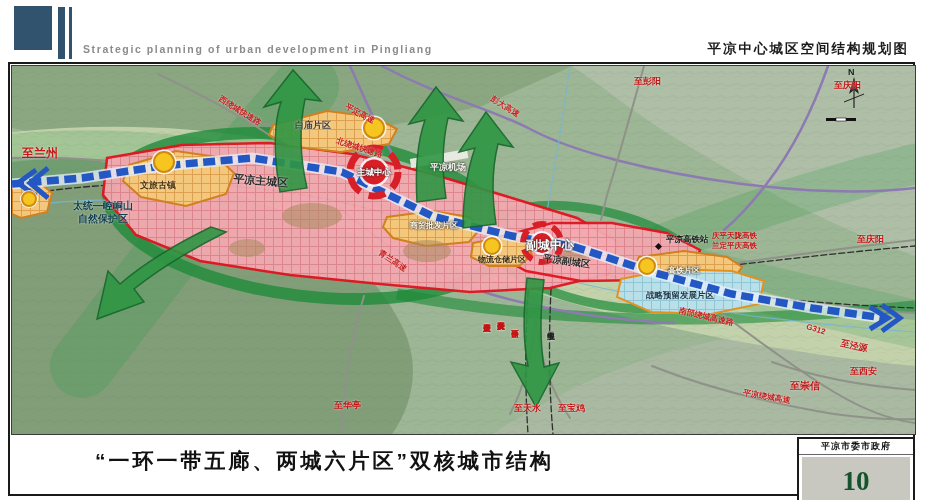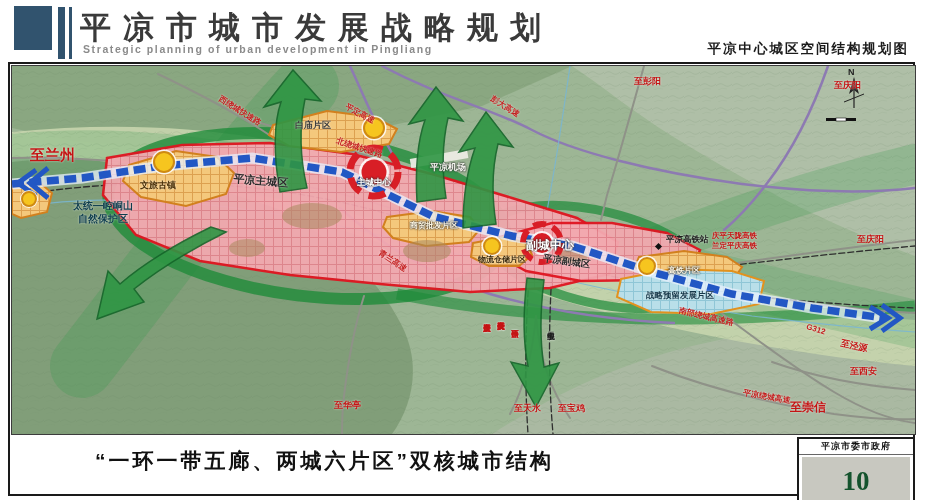--- a/index.html
+++ b/index.html
@@ -39,21 +39,20 @@
                 font-size:27px;font-weight:bold;color:#14532d;}
 </style>
 </head>
 <body>
 
 <div class="page">
 
   <div class="hdr-square"></div>
   <div class="hdr-bar1"></div>
   <div class="hdr-bar2"></div>
-  <div class="hdr-title">平凉市城市发展战略规划</div>
   <div class="hdr-sub">Strategic planning of urban development in Pingliang</div>
   <div class="hdr-right">平凉中心城区空间结构规划图</div>
 
   <div class="outer-border"></div>
 
   <div class="map">
     <svg width="903" height="368" viewBox="0 0 903 368">
       <defs>
         <pattern id="terr" width="16" height="12" patternUnits="userSpaceOnUse">
           <path d="M0,8 Q4,4 8,7 T16,6" stroke="#5f7d5c" fill="none" stroke-width="0.6" opacity="0.5"></path>
@@ -200,26 +199,26 @@
         <line x1="842" y1="42" x2="842" y2="16" stroke="#222" stroke-width="1.2"></line>
         <polygon points="842,11 837,28 842,24 847,28" fill="#222"></polygon>
         <line x1="832" y1="36" x2="852" y2="28" stroke="#222" stroke-width="1"></line>
         <rect x="814" y="52" width="10" height="3" fill="#111"></rect>
         <rect x="824" y="52" width="10" height="3" fill="#fff" stroke="#111" stroke-width="0.6"></rect>
         <rect x="834" y="52" width="10" height="3" fill="#111"></rect>
       </g>
     </svg>
 
     <div class="map-labels">
-        <span style="left: 18px; top: 80px; color: rgb(196, 20, 20); font-size: 15px; text-shadow: rgba(255, 255, 255, 0.75) 0px 0px 2px;">至兰州</span>
+        <span style="left: 10px; top: 80px; color: rgb(196, 20, 20); font-size: 12px; text-shadow: rgba(255, 255, 255, 0.75) 0px 0px 2px;">至兰州</span>
         <span style="left: 48px; top: 134px; color: rgb(14, 61, 77); font-size: 10px; width: 86px; text-align: center; text-shadow: rgba(255, 255, 255, 0.75) 0px 0px 2px;">太统—崆峒山
 自然保护区</span>
         <span style="left: 128px; top: 114px; color: rgb(74, 48, 8); font-size: 9px; text-shadow: rgba(255, 255, 255, 0.75) 0px 0px 2px;">文旅古镇</span>
         <span style="left: 222px; top: 106px; color: rgb(42, 42, 42); font-size: 11px; transform: rotate(5deg); text-shadow: rgba(255, 255, 255, 0.75) 0px 0px 2px;">平凉主城区</span>
-        <span style="left: 345px; top: 111px; color: rgb(255, 255, 255); font-size: 8.5px; text-shadow: rgb(51, 51, 51) 0px 0px 2px, rgb(51, 51, 51) 0px 0px 2px;">主城中心</span>
+        <span style="left: 345px; top: 101px; color: rgb(255, 255, 255); font-size: 8.5px; text-shadow: rgb(51, 51, 51) 0px 0px 2px, rgb(51, 51, 51) 0px 0px 2px;">主城中心</span>
         <span style="left: 283px; top: 54px; color: rgb(60, 60, 60); font-size: 9px; text-shadow: rgba(255, 255, 255, 0.75) 0px 0px 2px;">白庙片区</span>
         <span style="left: 210px; top: 28px; color: rgb(196, 32, 32); font-size: 8px; transform: rotate(32deg); text-shadow: rgba(255, 255, 255, 0.75) 0px 0px 2px;">西绕城快速路</span>
         <span style="left: 336px; top: 36px; color: rgb(196, 32, 32); font-size: 8px; transform: rotate(28deg); text-shadow: rgba(255, 255, 255, 0.75) 0px 0px 2px;">平定高速</span>
         <span style="left: 326px; top: 70px; color: rgb(196, 32, 32); font-size: 8px; transform: rotate(18deg); text-shadow: rgba(255, 255, 255, 0.75) 0px 0px 2px;">北绕城快速路</span>
         <span style="left: 482px; top: 28px; color: rgb(196, 32, 32); font-size: 8px; transform: rotate(32deg); text-shadow: rgba(255, 255, 255, 0.75) 0px 0px 2px;">彭大高速</span>
         <span style="left: 418px; top: 96px; color: rgb(248, 248, 242); font-size: 9px; text-shadow: rgb(51, 51, 51) 0px 0px 2px, rgb(51, 51, 51) 0px 0px 2px;">平凉机场</span>
         <span style="left: 370px; top: 182px; color: rgb(196, 32, 32); font-size: 8px; transform: rotate(34deg); text-shadow: rgba(255, 255, 255, 0.75) 0px 0px 2px;">青兰高速</span>
         <span style="left: 398px; top: 155px; color: rgb(253, 246, 226); font-size: 8px; text-shadow: rgb(51, 51, 51) 0px 0px 2px, rgb(51, 51, 51) 0px 0px 2px;">商贸批发片区</span>
         <span style="left: 466px; top: 189px; color: rgb(56, 40, 12); font-size: 8px; text-shadow: rgba(255, 255, 255, 0.75) 0px 0px 2px;">物流仓储片区</span>
         <span style="left: 514px; top: 172px; color: rgb(255, 255, 255); font-size: 12px; text-shadow: rgb(51, 51, 51) 0px 0px 2px, rgb(51, 51, 51) 0px 0px 2px;">副城中心</span>
@@ -230,21 +229,21 @@
         <span style="left: 622px; top: 10px; color: rgb(196, 20, 20); font-size: 9px; text-shadow: rgba(255, 255, 255, 0.75) 0px 0px 2px;">至彭阳</span>
         <span style="left: 822px; top: 14px; color: rgb(196, 20, 20); font-size: 9px; text-shadow: rgba(255, 255, 255, 0.75) 0px 0px 2px;">至庆阳</span>
         <span style="left: 845px; top: 168px; color: rgb(196, 20, 20); font-size: 9px; text-shadow: rgba(255, 255, 255, 0.75) 0px 0px 2px;">至庆阳</span>
         <span style="left: 656px; top: 200px; color: rgb(253, 246, 226); font-size: 8px; text-shadow: rgb(51, 51, 51) 0px 0px 2px, rgb(51, 51, 51) 0px 0px 2px;">高铁片区</span>
         <span style="left: 634px; top: 224px; color: rgb(23, 56, 74); font-size: 8.5px; text-shadow: rgba(255, 255, 255, 0.75) 0px 0px 2px;">战略预留发展片区</span>
         <span style="left: 668px; top: 240px; color: rgb(196, 32, 32); font-size: 8px; transform: rotate(13deg); text-shadow: rgba(255, 255, 255, 0.75) 0px 0px 2px;">南部绕城高速路</span>
         <span style="left: 796px; top: 256px; color: rgb(196, 32, 32); font-size: 8px; transform: rotate(18deg); text-shadow: rgba(255, 255, 255, 0.75) 0px 0px 2px;">G312</span>
         <span style="left: 830px; top: 272px; color: rgb(196, 20, 20); font-size: 9px; transform: rotate(12deg); text-shadow: rgba(255, 255, 255, 0.75) 0px 0px 2px;">至泾源</span>
         <span style="left: 838px; top: 300px; color: rgb(196, 20, 20); font-size: 9px; text-shadow: rgba(255, 255, 255, 0.75) 0px 0px 2px;">至西安</span>
         <span style="left: 732px; top: 322px; color: rgb(196, 32, 32); font-size: 8px; transform: rotate(10deg); text-shadow: rgba(255, 255, 255, 0.75) 0px 0px 2px;">平凉绕城高速</span>
-        <span style="left: 778px; top: 334px; color: rgb(196, 20, 20); font-size: 12px; text-shadow: rgba(255, 255, 255, 0.75) 0px 0px 2px; font-family: Liberation Serif, serif;">至崇信</span>
+        <span style="left: 778px; top: 314px; color: rgb(196, 20, 20); font-size: 10px; text-shadow: rgba(255, 255, 255, 0.75) 0px 0px 2px; font-family: Liberation Serif, serif;">至崇信</span>
         <span style="left: 322px; top: 334px; color: rgb(196, 20, 20); font-size: 9px; text-shadow: rgba(255, 255, 255, 0.75) 0px 0px 2px;">至华亭</span>
         <span style="left: 486px; top: 337px; color: rgb(196, 20, 20); font-size: 9px; text-shadow: rgba(255, 255, 255, 0.75) 0px 0px 2px; margin-left: 16px;">至天水</span>
         <span style="left: 546px; top: 337px; color: rgb(196, 20, 20); font-size: 9px; text-shadow: rgba(255, 255, 255, 0.75) 0px 0px 2px;">至宝鸡</span>
         <span style="left: 470px; top: 252px; color: rgb(196, 20, 20); font-size: 7.5px; writing-mode: vertical-rl; text-shadow: rgba(255, 255, 255, 0.75) 0px 0px 2px;">兰定平庆高铁</span>
         <span style="left: 484px; top: 250px; color: rgb(196, 20, 20); font-size: 7.5px; writing-mode: vertical-rl; text-shadow: rgba(255, 255, 255, 0.75) 0px 0px 2px;">庆平天陇高铁</span>
         <span style="left: 498px; top: 258px; color: rgb(196, 20, 20); font-size: 7.5px; writing-mode: vertical-rl; text-shadow: rgba(255, 255, 255, 0.75) 0px 0px 2px;">西平铁路</span>
         <span style="left: 534px; top: 260px; color: rgb(28, 28, 28); font-size: 7.5px; writing-mode: vertical-rl; text-shadow: rgba(255, 255, 255, 0.75) 0px 0px 2px;">宝中二线</span>
       </div>
     <span class="compass-n">N</span>
   </div>

